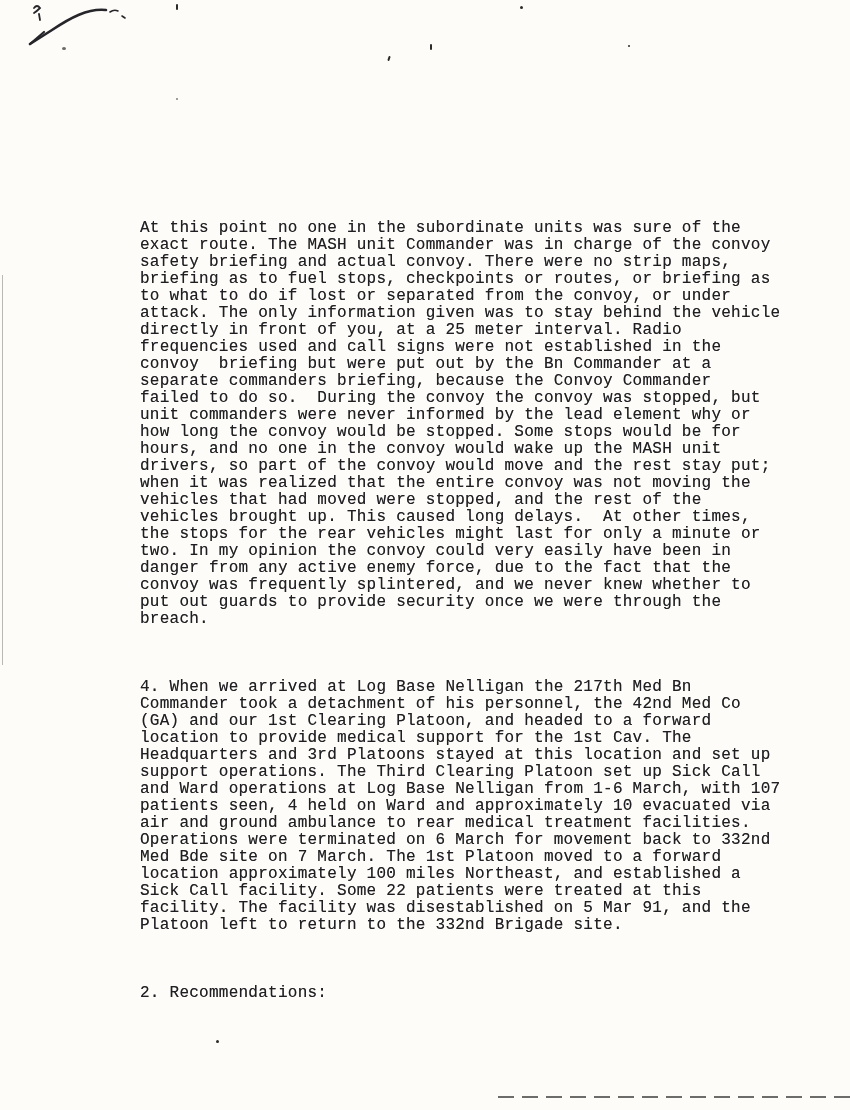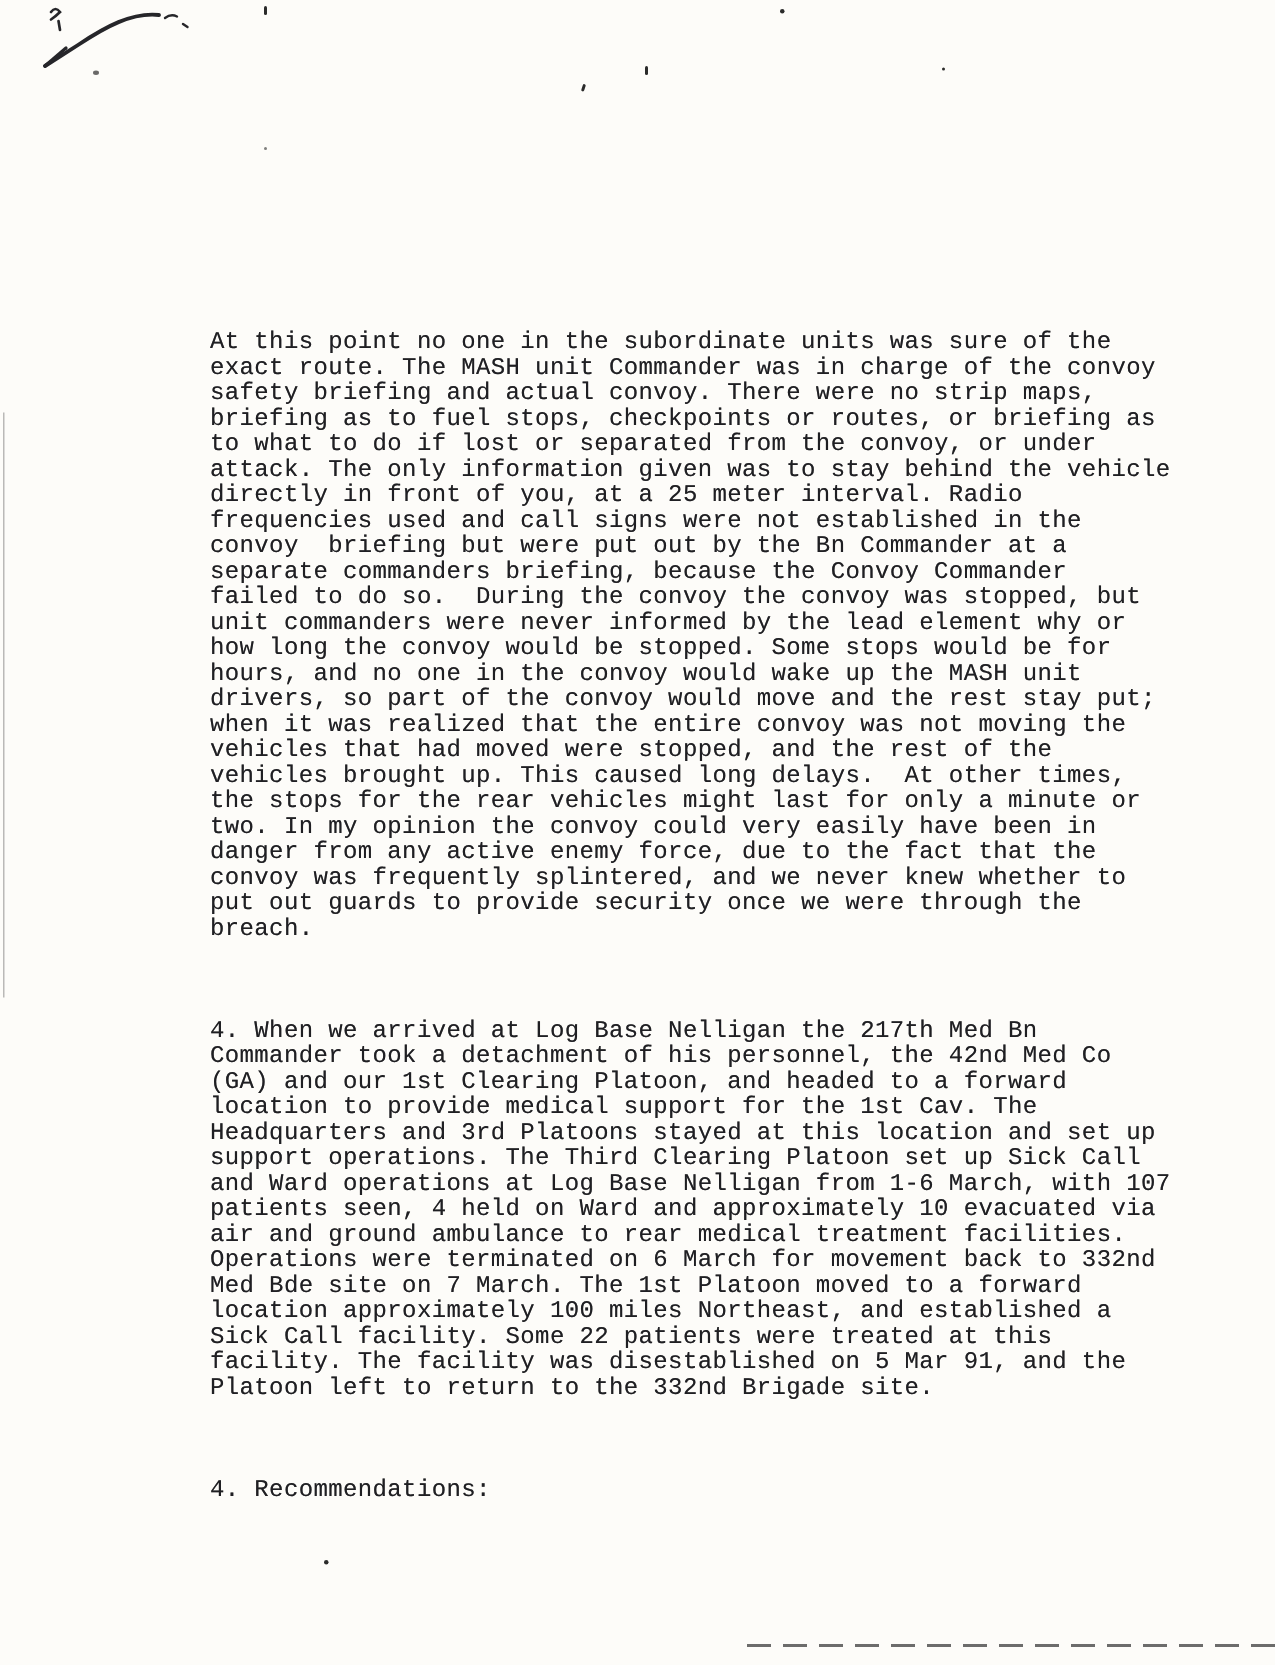--- a/index.html
+++ b/index.html
@@ -129,19 +129,19 @@
 support operations. The Third Clearing Platoon set up Sick Call
 and Ward operations at Log Base Nelligan from 1-6 March, with 107
 patients seen, 4 held on Ward and approximately 10 evacuated via
 air and ground ambulance to rear medical treatment facilities.
 Operations were terminated on 6 March for movement back to 332nd
 Med Bde site on 7 March. The 1st Platoon moved to a forward
 location approximately 100 miles Northeast, and established a
 Sick Call facility. Some 22 patients were treated at this
 facility. The facility was disestablished on 5 Mar 91, and the
 Platoon left to return to the 332nd Brigade site.</p>
-    <p class="para">4. Recommendations:</p>
+    <p class="para">2. Recommendations:</p>
     
   </main>
 
   <div class="bottom-dashes"></div>
 
 </div>
 
 </body></html>

